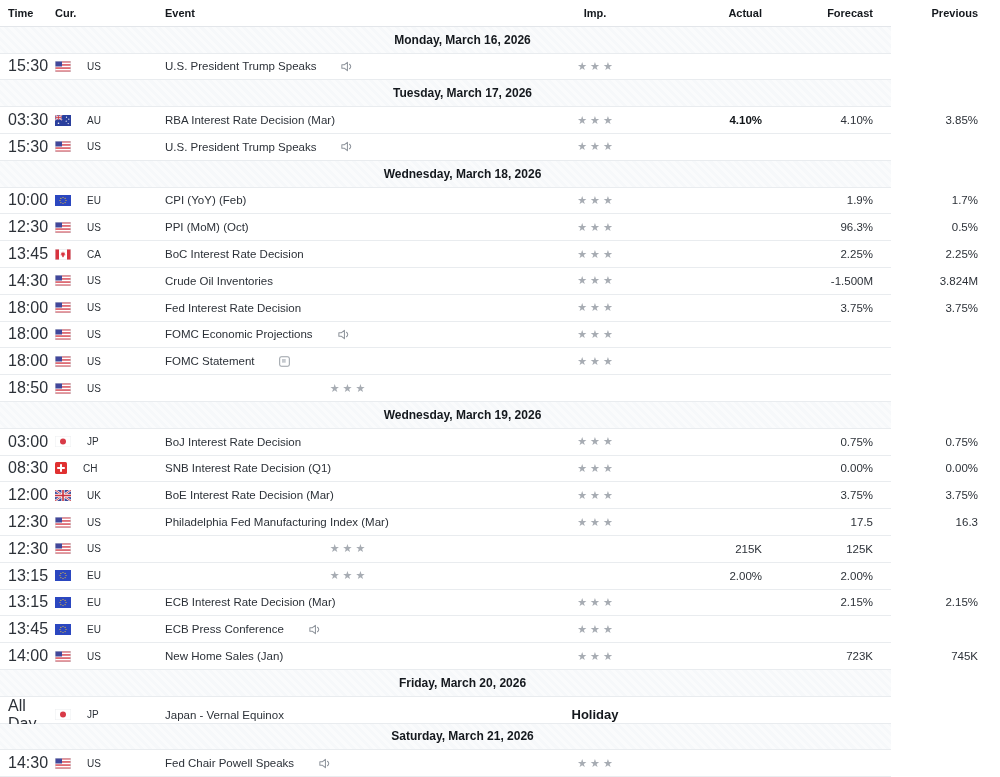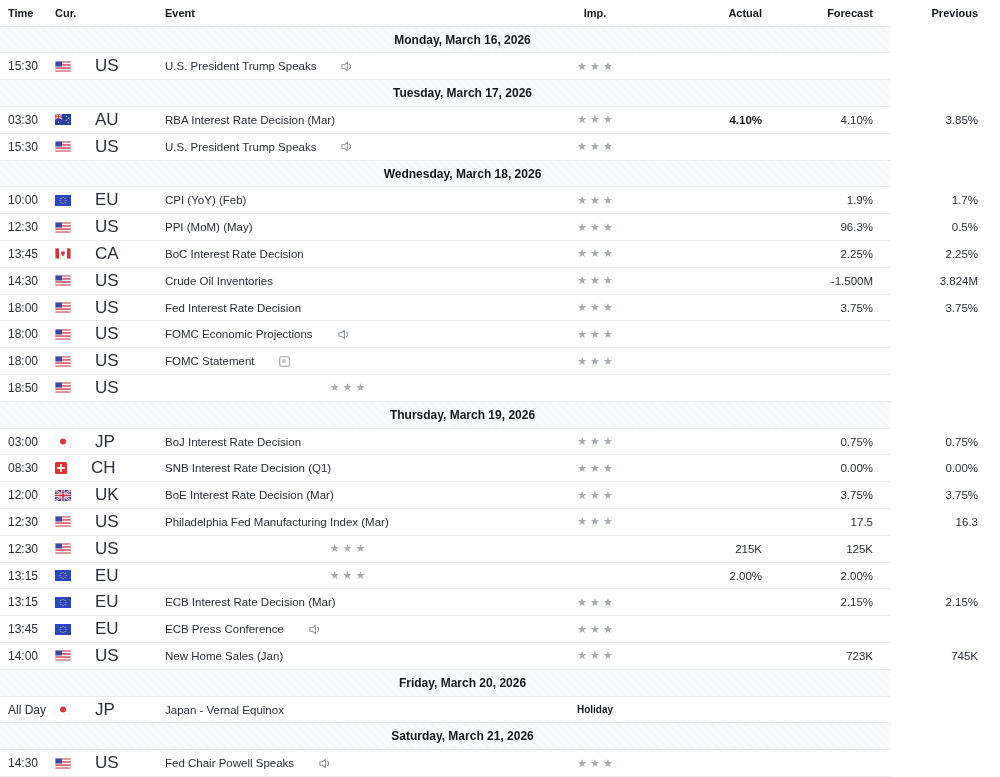--- a/index.html
+++ b/index.html
@@ -1,46 +1,46 @@
 <!DOCTYPE html>
 <html><head>
 <meta charset="utf-8">
 <style>
   html,body{margin:0;padding:0;background:#ffffff;}
   body{
     width:1000px;height:777px;overflow:hidden;
     font-family:"Liberation Sans","DejaVu Sans",sans-serif;
     color:#272c33;-webkit-font-smoothing:antialiased;
   }
-  #calendar{display:flex;flex-direction:column;width:891px;height:777px;justify-content:flex-end;}
+  #calendar{display:flex;flex-direction:column;width:891px;height:777px;}
   .row{
     display:grid;
     grid-template-columns:55px 110px 365px 130px 102px 111px 105px;
     align-items:center;
     flex:1 1 0;min-height:0;
     box-sizing:border-box;
     border-bottom:1px solid #e9ecef;
     padding-right:22px;
     background:#ffffff;
   }
   .header-row{font-weight:bold;font-size:11px;color:#14181d;border-bottom:1px solid #e3e6ea;}
   .day-row{
     display:flex;align-items:center;justify-content:center;
     flex:1 1 0;min-height:0;box-sizing:border-box;
     border-bottom:1px solid #e9ecef;
     padding-left:34px;
     background:repeating-linear-gradient(45deg,#fafbfc 0px,#fafbfc 3px,#f6f8fa 3px,#f6f8fa 6px);
     font-weight:bold;font-size:12px;color:#14181d;
   }
-  .c-time{padding-left:8px;font-size:12px;color:#2c3138;}
-  .c-cur{display:flex;align-items:center;gap:24px;font-size:17px;color:#2c3138;}
+  .c-time{padding-left:8px;font-size:16px;color:#2c3138;}
+  .c-cur{display:flex;align-items:center;gap:16px;font-size:10px;color:#2c3138;}
   .c-event{display:flex;align-items:center;gap:22px;font-size:11.5px;color:#2c3138;white-space:nowrap;overflow:hidden;}
   .c-imp{display:flex;align-items:center;justify-content:center;}
   .stars{color:#a7acb3;font-size:11px;letter-spacing:3px;margin-right:-3px;line-height:1;}
-  .holiday{font-weight:bold;font-size:10px;color:#14181d;}
+  .holiday{font-weight:bold;font-size:13px;color:#14181d;}
   .c-actual,.c-forecast,.c-previous{text-align:right;font-size:11.5px;color:#2c3138;}
   .actual-bold{font-weight:bold;color:#101418;}
   .h-left{text-align:left;}
   .h-center{text-align:center;}
   .h-right{text-align:right;}
   .h-time{padding-left:8px;}
   .flag{display:inline-flex;line-height:0;flex:none;}
   .evicon{display:inline-flex;line-height:0;flex:none;margin-left:2px;}
 </style>
 </head>
@@ -199,21 +199,21 @@
             <rect y="3.142857142857143" width="16" height="1.5714285714285714" fill="#d8545f"></rect>
             <rect y="6.285714285714286" width="16" height="1.5714285714285714" fill="#d8545f"></rect>
             <rect y="9.428571428571429" width="16" height="1.5714285714285714" fill="#d8545f"></rect>
             <rect width="7" height="5.5" fill="#41479b"></rect>
             <rect x="0.25" y="0.25" width="15.5" height="10.5" fill="none" stroke="#d7dade" stroke-width="0.5"></rect>
           </svg>
         </span>
         <span>US</span>
       </div>
       <div class="c-event">
-        <span>PPI (MoM) (May)</span>
+        <span>PPI (MoM) (Oct)</span>
       </div>
       <div class="c-imp">
         <span class="stars">★★★</span>
       </div>
       <div class="c-actual"></div>
       <div class="c-forecast">96.3%</div>
       <div class="c-previous">0.5%</div>
     </div>
     <div class="row">
       <div class="c-time">13:45</div>
@@ -372,21 +372,21 @@
         <span>US</span>
       </div>
       <div class="c-imp">
         <span class="stars">★★★</span>
       </div>
       <div class="c-actual"></div>
       <div class="c-forecast"></div>
       <div class="c-previous"></div>
     </div>
     <div class="day-row">
-      <span>Thursday, March 19, 2026</span>
+      <span>Wednesday, March 19, 2026</span>
     </div>
     <div class="row">
       <div class="c-time">03:00</div>
       <div class="c-cur">
         <span class="flag">
           <svg width="16" height="11" viewBox="0 0 16 11">
             <rect width="16" height="11" fill="#ffffff"></rect>
             <circle cx="8" cy="5.5" r="3" fill="#d83a47"></circle>
             <rect x="0.25" y="0.25" width="15.5" height="10.5" fill="none" stroke="#eceef0" stroke-width="0.5"></rect>
           </svg>

